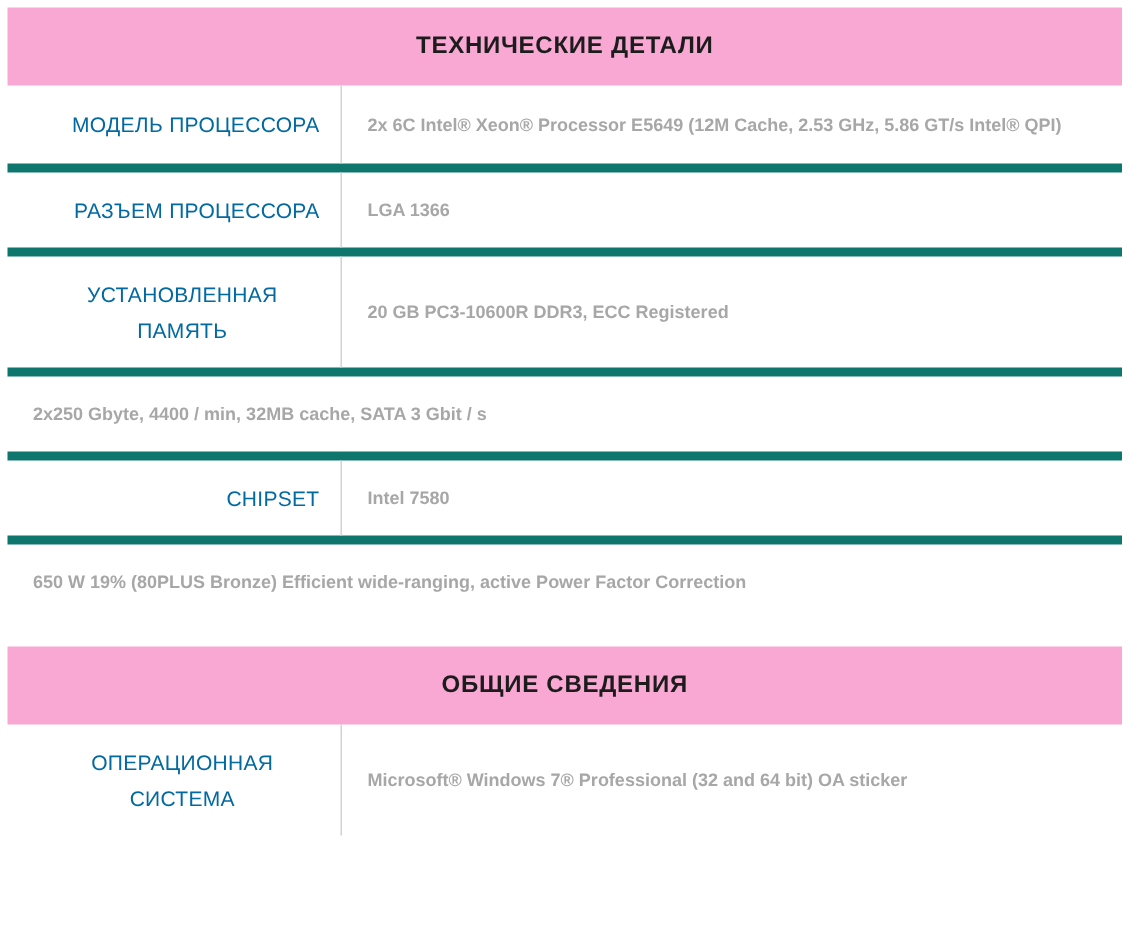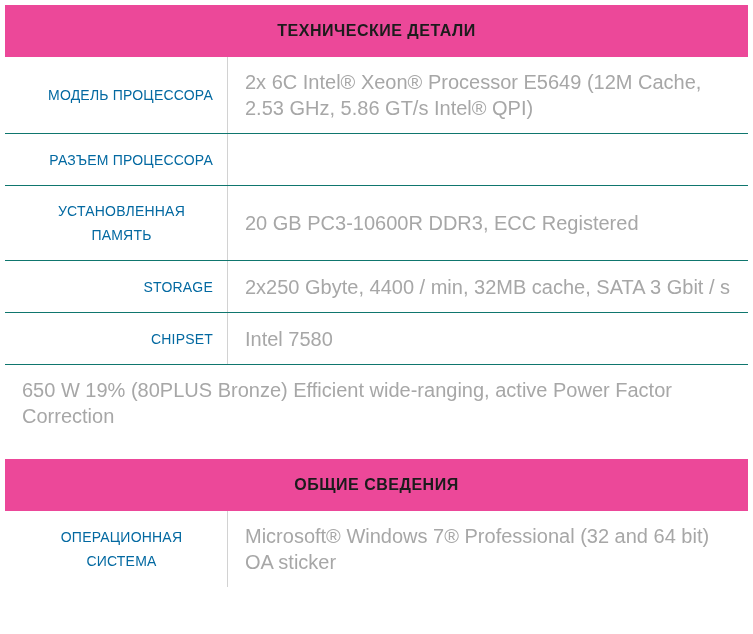--- a/index.html
+++ b/index.html
@@ -8,40 +8,40 @@
     height: 634px;
     box-sizing: border-box;
     padding: 5px 5px 0 5px;
     overflow: hidden;
     background: #ffffff;
     font-family: "Liberation Sans", sans-serif;
   }
   .spec-section { width: 743px; }
   .spec-section + .spec-section { margin-top: 18px; }
   .section-header {
-    background: #ec4899;
+    background: #f9a8d4;
     height: 52px;
     display: flex;
     align-items: center;
     justify-content: center;
   }
   .section-title {
     font-size: 16px;
     font-weight: bold;
     color: #1c1c1c;
     letter-spacing: 0.5px;
     text-transform: uppercase;
   }
   .spec-row {
     display: flex;
     align-items: stretch;
     min-height: 52px;
     box-sizing: border-box;
   }
-  .spec-row + .spec-row { border-top: 1px solid #0f766e; }
+  .spec-row + .spec-row { border-top: 6px solid #0f766e; }
   .spec-label {
     width: 223px;
     box-sizing: border-box;
     border-right: 1px solid #d2d2d2;
     padding: 13px 14px 13px 25px;
     display: flex;
     align-items: center;
     justify-content: flex-end;
     text-align: center;
     font-size: 14px;
@@ -50,47 +50,48 @@
     letter-spacing: 0.2px;
     text-transform: uppercase;
   }
   .spec-value {
     flex: 1;
     box-sizing: border-box;
     padding: 12px 15px 12px 17px;
     display: flex;
     align-items: center;
     text-align: left;
-    font-size: 20px;
+    font-size: 12px;
     line-height: 26px;
     color: #a7a7a7;
+    font-weight: bold;
   }
 </style>
 </head>
 <body>
 
 <div class="page">
   <div id="sections-root">
       <div class="spec-section">
         <div class="section-header">
           <div class="section-title">ТЕХНИЧЕСКИЕ ДЕТАЛИ</div>
         </div>
         <div class="spec-row">
           <div class="spec-label">МОДЕЛЬ ПРОЦЕССОРА</div>
           <div class="spec-value">2x 6C Intel® Xeon® Processor E5649 (12M Cache, 2.53 GHz, 5.86 GT/s Intel® QPI)</div>
         </div>
         <div class="spec-row">
           <div class="spec-label">РАЗЪЕМ ПРОЦЕССОРА</div>
+          <div class="spec-value">LGA 1366</div>
         </div>
         <div class="spec-row">
           <div class="spec-label">УСТАНОВЛЕННАЯ ПАМЯТЬ</div>
           <div class="spec-value">20 GB PC3-10600R DDR3, ECC Registered</div>
         </div>
         <div class="spec-row">
-          <div class="spec-label">STORAGE</div>
           <div class="spec-value">2x250 Gbyte, 4400 / min, 32MB cache, SATA 3 Gbit / s</div>
         </div>
         <div class="spec-row">
           <div class="spec-label">CHIPSET</div>
           <div class="spec-value">Intel 7580</div>
         </div>
         <div class="spec-row">
           <div class="spec-value">650 W 19% (80PLUS Bronze) Efficient wide-ranging, active Power Factor Correction</div>
         </div>
       </div>

